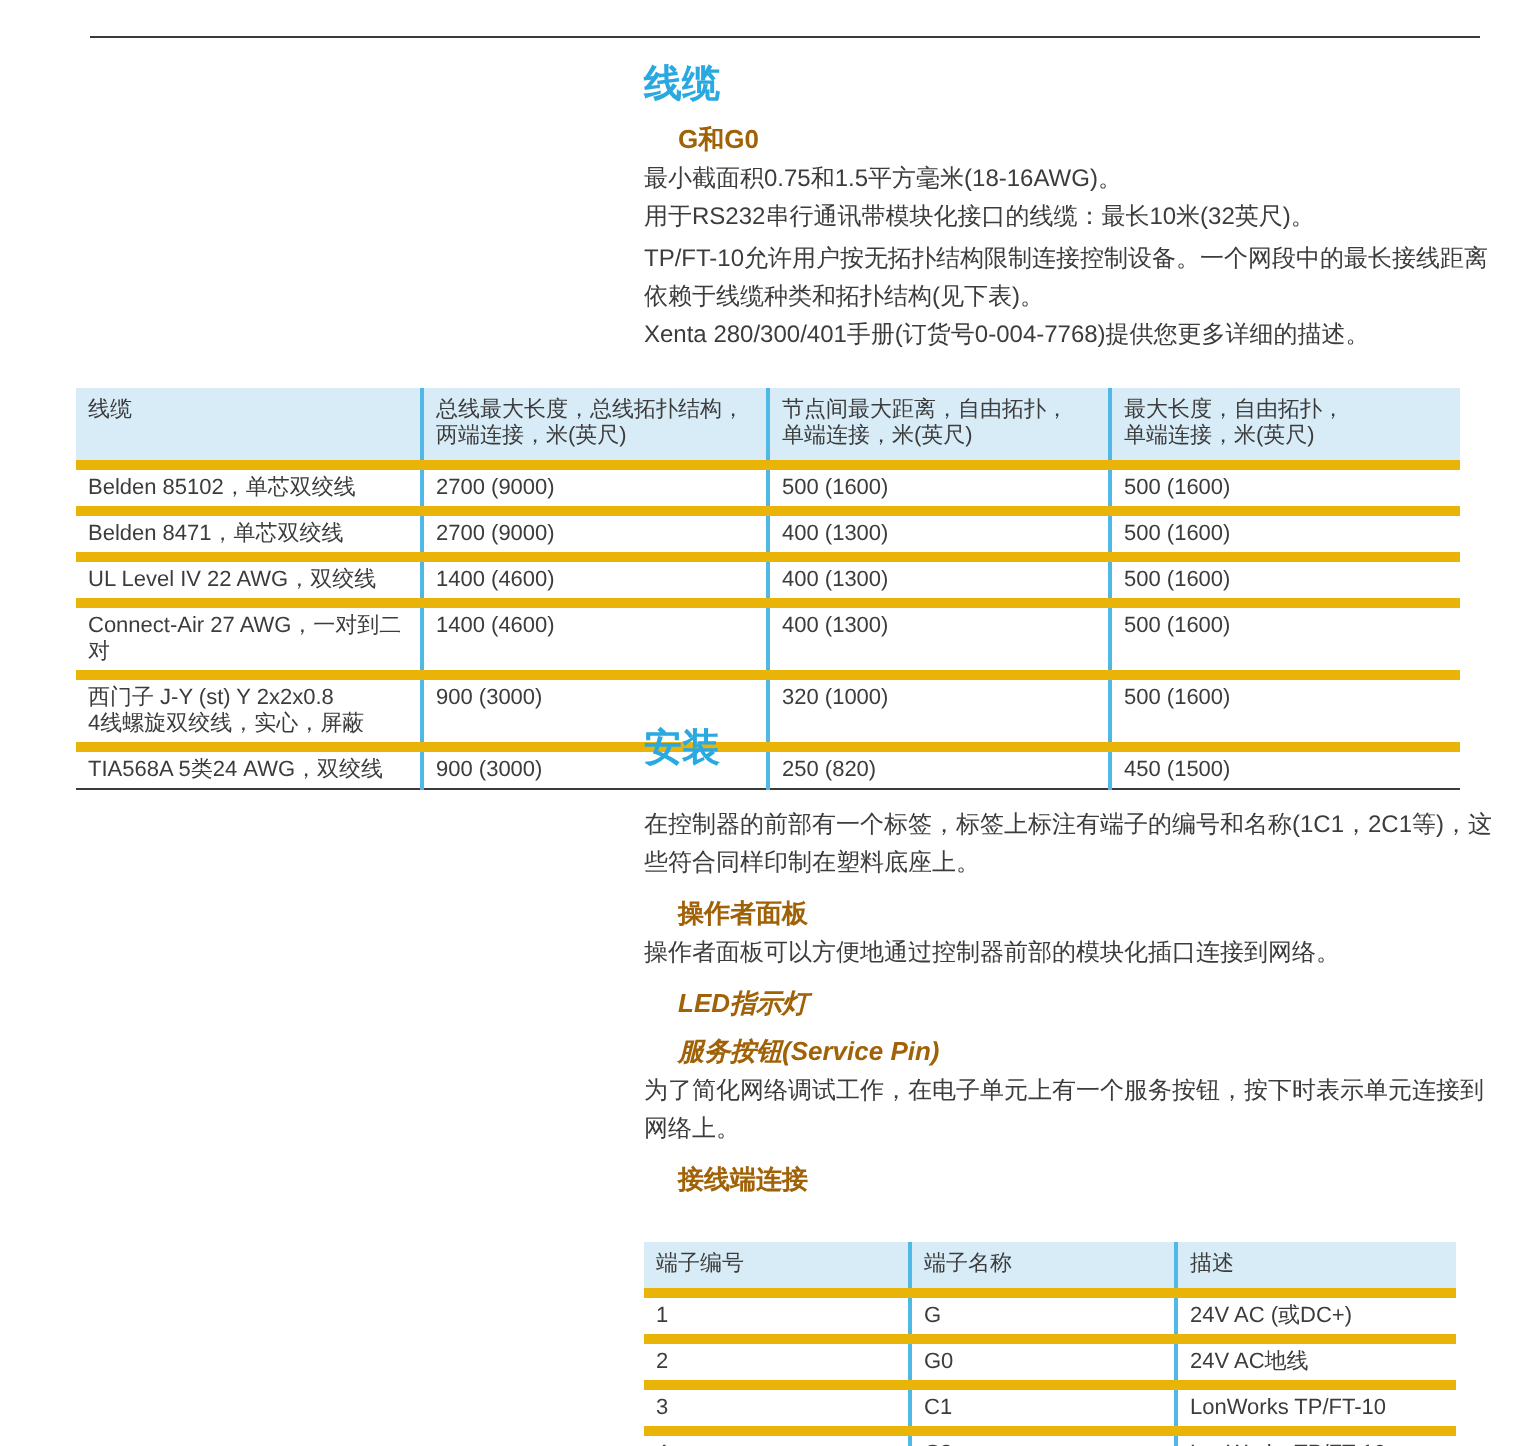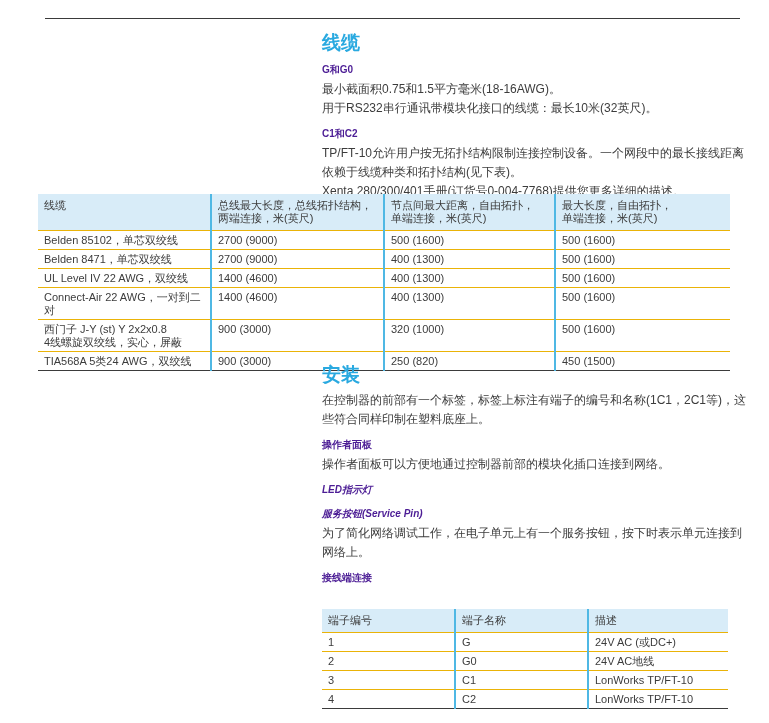--- a/index.html
+++ b/index.html
@@ -13,21 +13,21 @@
     position:absolute;left:45px;top:18px;width:695px;height:0;
     border-top:1.5px solid #3a3a3a;
   }
   .text-col{position:absolute;left:322px;width:428px;}
   .sec-cables{top:31px;}
   .sec-install{top:363px;}
   h1.sec-title{
     font-size:19px;line-height:23px;font-weight:bold;color:#29a9e0;margin:0;
   }
   h2.sub-title{
-    font-size:10px;line-height:17px;font-weight:bold;color:#4c1d95;margin:7px 0 0 0;
+    font-size:13px;line-height:17px;font-weight:bold;color:#a16207;margin:7px 0 0 17px;
   }
   p.body-text{
     font-size:12px;line-height:19px;margin:2px 0 0 0;color:#3c3c3c;
   }
   p.tight{margin-top:0;}
   .gap-sm{margin-top:5px;}
   .gap-md{margin-top:11px;}
   .gap-lg{margin-top:13px;font-style:italic;}
 
   
@@ -43,42 +43,41 @@
   .cable-table thead th,
   .terminal-table thead th{
     background:#d8ecf8;padding-top:5px;padding-bottom:5px;
   }
   .cable-table th+th,.cable-table td+td,
   .terminal-table th+th,.terminal-table td+td{
     border-left:2px solid #4fb8e4;
   }
   .cable-table tbody td,
   .terminal-table tbody td{
-    border-top:1px solid #eab308;
+    border-top:5px solid #eab308;
   }
   .cable-table tbody tr:last-child td,
   .terminal-table tbody tr:last-child td{
     border-bottom:1px solid #3b3b3b;
   }
   .cable-table td{height:16px;}
   .terminal-table{width:406px;margin-top:23px;}
   .terminal-table td{height:17px;}
   .hdr-line{min-height:0;}
 </style>
 </head>
 <body>
 
 <div class="top-rule"></div>
 
 <div class="text-col sec-cables">
   <h1 class="sec-title">线缆</h1>
   <h2 class="sub-title">G和G0</h2>
   <p class="body-text">最小截面积0.75和1.5平方毫米(18-16AWG)。</p>
   <p class="body-text tight">用于RS232串行通讯带模块化接口的线缆：最长10米(32英尺)。</p>
-  <h2 class="sub-title gap-sm">C1和C2</h2>
   <p class="body-text">TP/FT-10允许用户按无拓扑结构限制连接控制设备。一个网段中的最长接线距离依赖于线缆种类和拓扑结构(见下表)。</p>
   <p class="body-text tight">Xenta 280/300/401手册(订货号0-004-7768)提供您更多详细的描述。</p>
 </div>
 
 <table class="cable-table">
   <colgroup>
       <col style="width:173px">
       <col style="width:173px">
       <col style="width:171px">
       <col style="width:175px">
@@ -122,21 +121,21 @@
     <tr>
       <td>
           <div>UL Level IV 22 AWG，双绞线</div>
         </td>
       <td>1400 (4600)</td>
       <td>400 (1300)</td>
       <td>500 (1600)</td>
     </tr>
     <tr>
       <td>
-          <div>Connect-Air 22 AWG，一对到二对</div>
+          <div>Connect-Air 27 AWG，一对到二对</div>
         </td>
       <td>1400 (4600)</td>
       <td>400 (1300)</td>
       <td>500 (1600)</td>
     </tr>
     <tr>
       <td>
         <div>西门子 J-Y (st) Y 2x2x0.8</div>
         <div>4线螺旋双绞线，实心，屏蔽</div>
       </td>
@@ -150,21 +149,21 @@
         </td>
       <td>900 (3000)</td>
       <td>250 (820)</td>
       <td>450 (1500)</td>
     </tr>
   </tbody>
 </table>
 
 <div class="text-col sec-install">
   <h1 class="sec-title">安装</h1>
-  <p class="body-text" style="margin-top:5px;">在控制器的前部有一个标签，标签上标注有端子的编号和名称(1C1，2C1等)，这些符合同样印制在塑料底座上。</p>
+  <p class="body-text" style="margin-top:17px;">在控制器的前部有一个标签，标签上标注有端子的编号和名称(1C1，2C1等)，这些符合同样印制在塑料底座上。</p>
   <h2 class="sub-title gap-md">操作者面板</h2>
   <p class="body-text">操作者面板可以方便地通过控制器前部的模块化插口连接到网络。</p>
   <h2 class="sub-title gap-lg">LED指示灯</h2>
   <h2 class="sub-title gap-lg">服务按钮(Service Pin)</h2>
   <p class="body-text">为了简化网络调试工作，在电子单元上有一个服务按钮，按下时表示单元连接到网络上。</p>
   <h2 class="sub-title gap-md">接线端连接</h2>
 
   <table class="terminal-table">
     <colgroup>
         <col style="width:133px">

